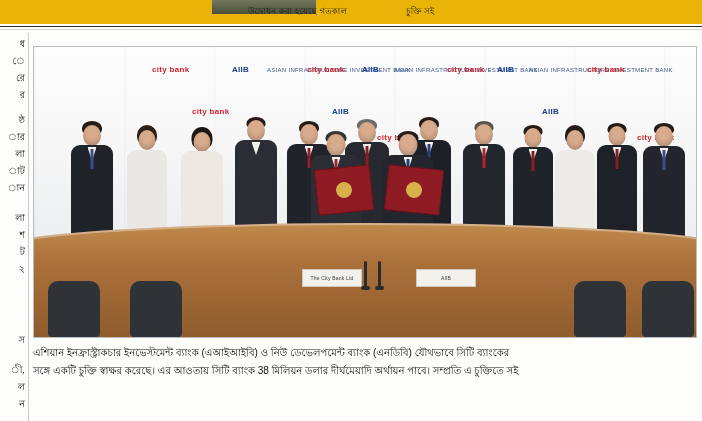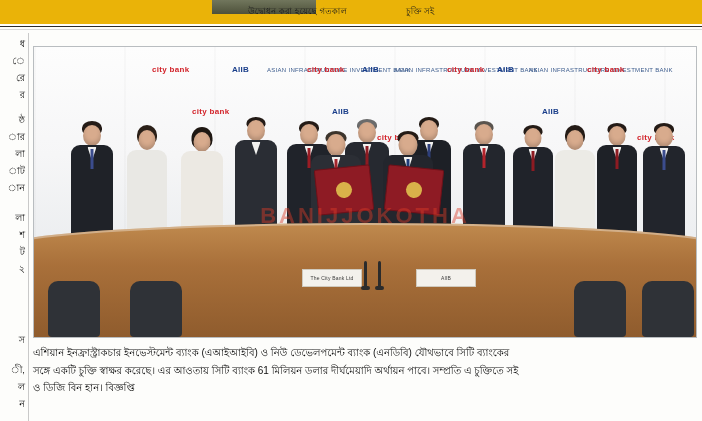--- a/index.html
+++ b/index.html
@@ -432,22 +432,20 @@
     <div class="nameplate" style="left:268px">The City Bank Ltd</div>
     <div class="nameplate" style="left:382px">AIIB</div>
     <div class="mic" style="left:330px"></div>
     <div class="mic" style="left:344px"></div>
 
     <div class="chair" style="left:14px;  bottom:0px"></div>
     <div class="chair" style="left:96px;  bottom:0px"></div>
     <div class="chair" style="left:540px; bottom:0px"></div>
     <div class="chair" style="left:608px; bottom:0px"></div>
 
-    <div class="watermark">BANIJJOKOTHA</div>
   </div>
 
   <div class="caption">
     <span class="ln">এশিয়ান ইনফ্রাস্ট্রাকচার ইনভেস্টমেন্ট ব্যাংক (এআইআইবি) ও নিউ ডেভেলপমেন্ট ব্যাংক (এনডিবি) যৌথভাবে সিটি ব্যাংকের</span>
-    <span class="ln">সঙ্গে একটি চুক্তি স্বাক্ষর করেছে। এর আওতায় সিটি ব্যাংক 61 মিলিয়ন ডলার দীর্ঘমেয়াদি অর্থায়ন পাবে। সম্প্রতি এ চুক্তিতে সই</span>
-    <span class="ln">ও ডিজি বিন হান। বিজ্ঞপ্তি</span>
+    <span class="ln">সঙ্গে একটি চুক্তি স্বাক্ষর করেছে। এর আওতায় সিটি ব্যাংক 38 মিলিয়ন ডলার দীর্ঘমেয়াদি অর্থায়ন পাবে। সম্প্রতি এ চুক্তিতে সই</span>
   </div>
 
 </div>
 
 </body></html>

